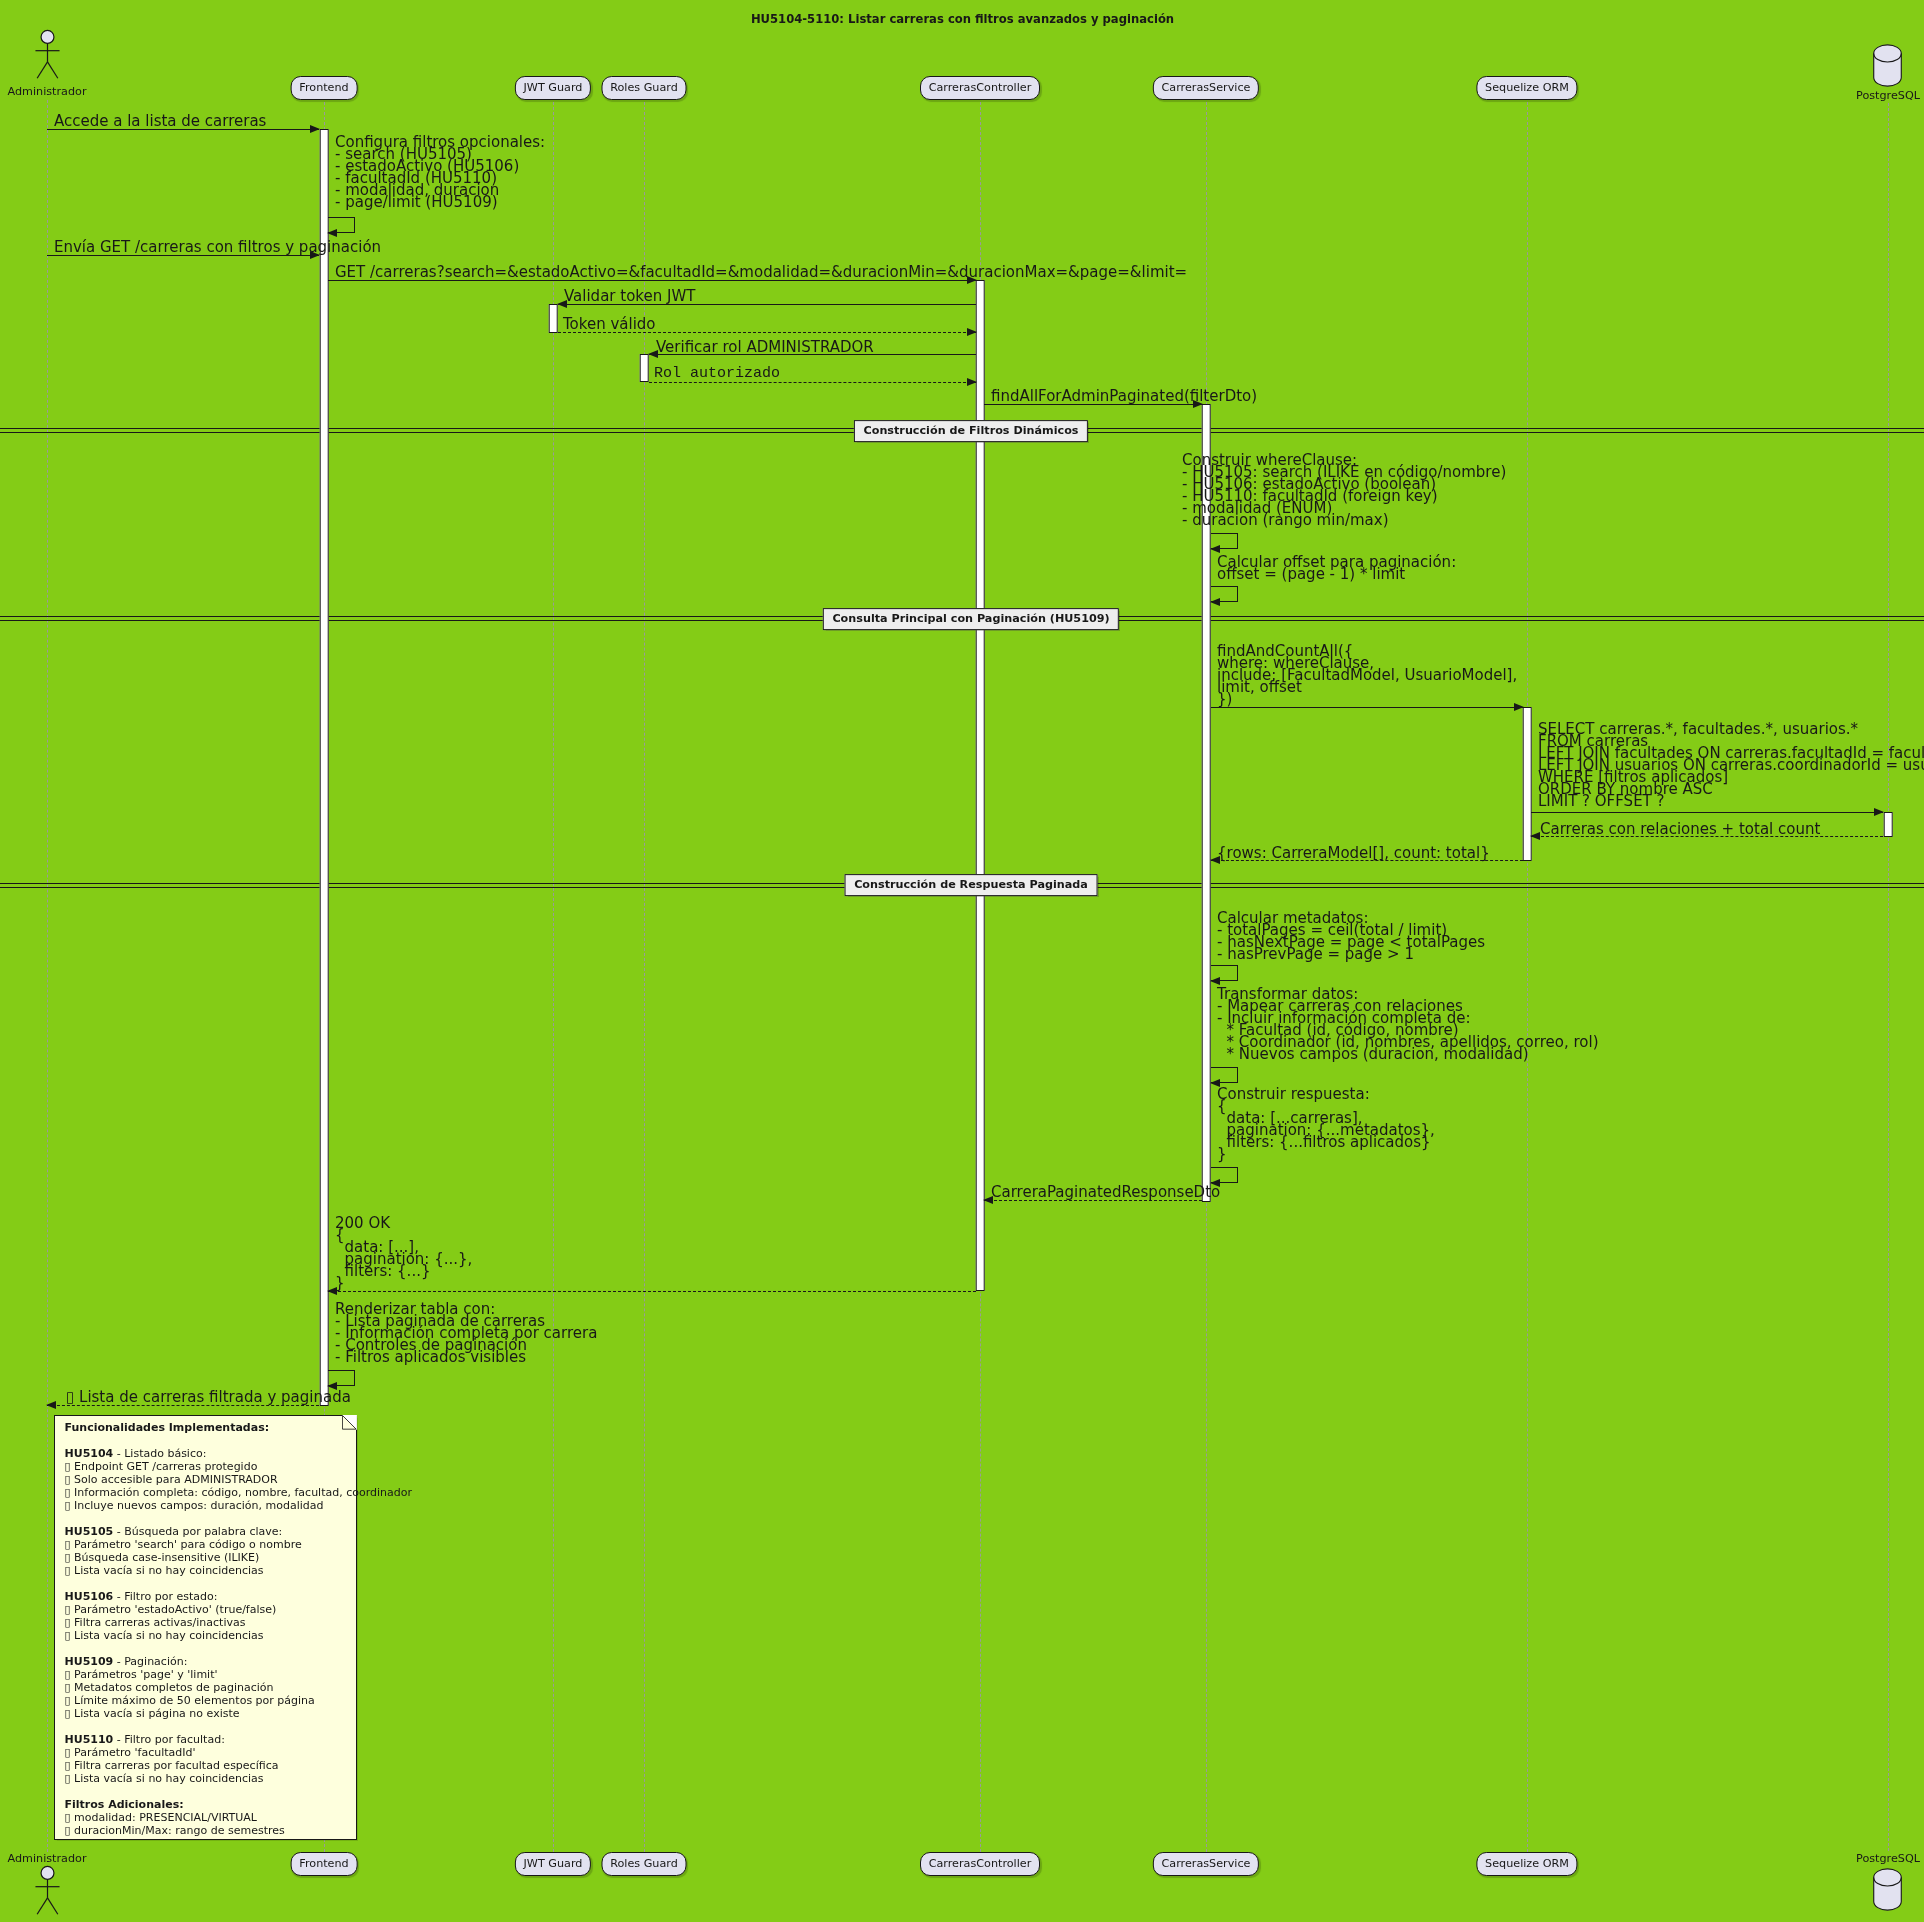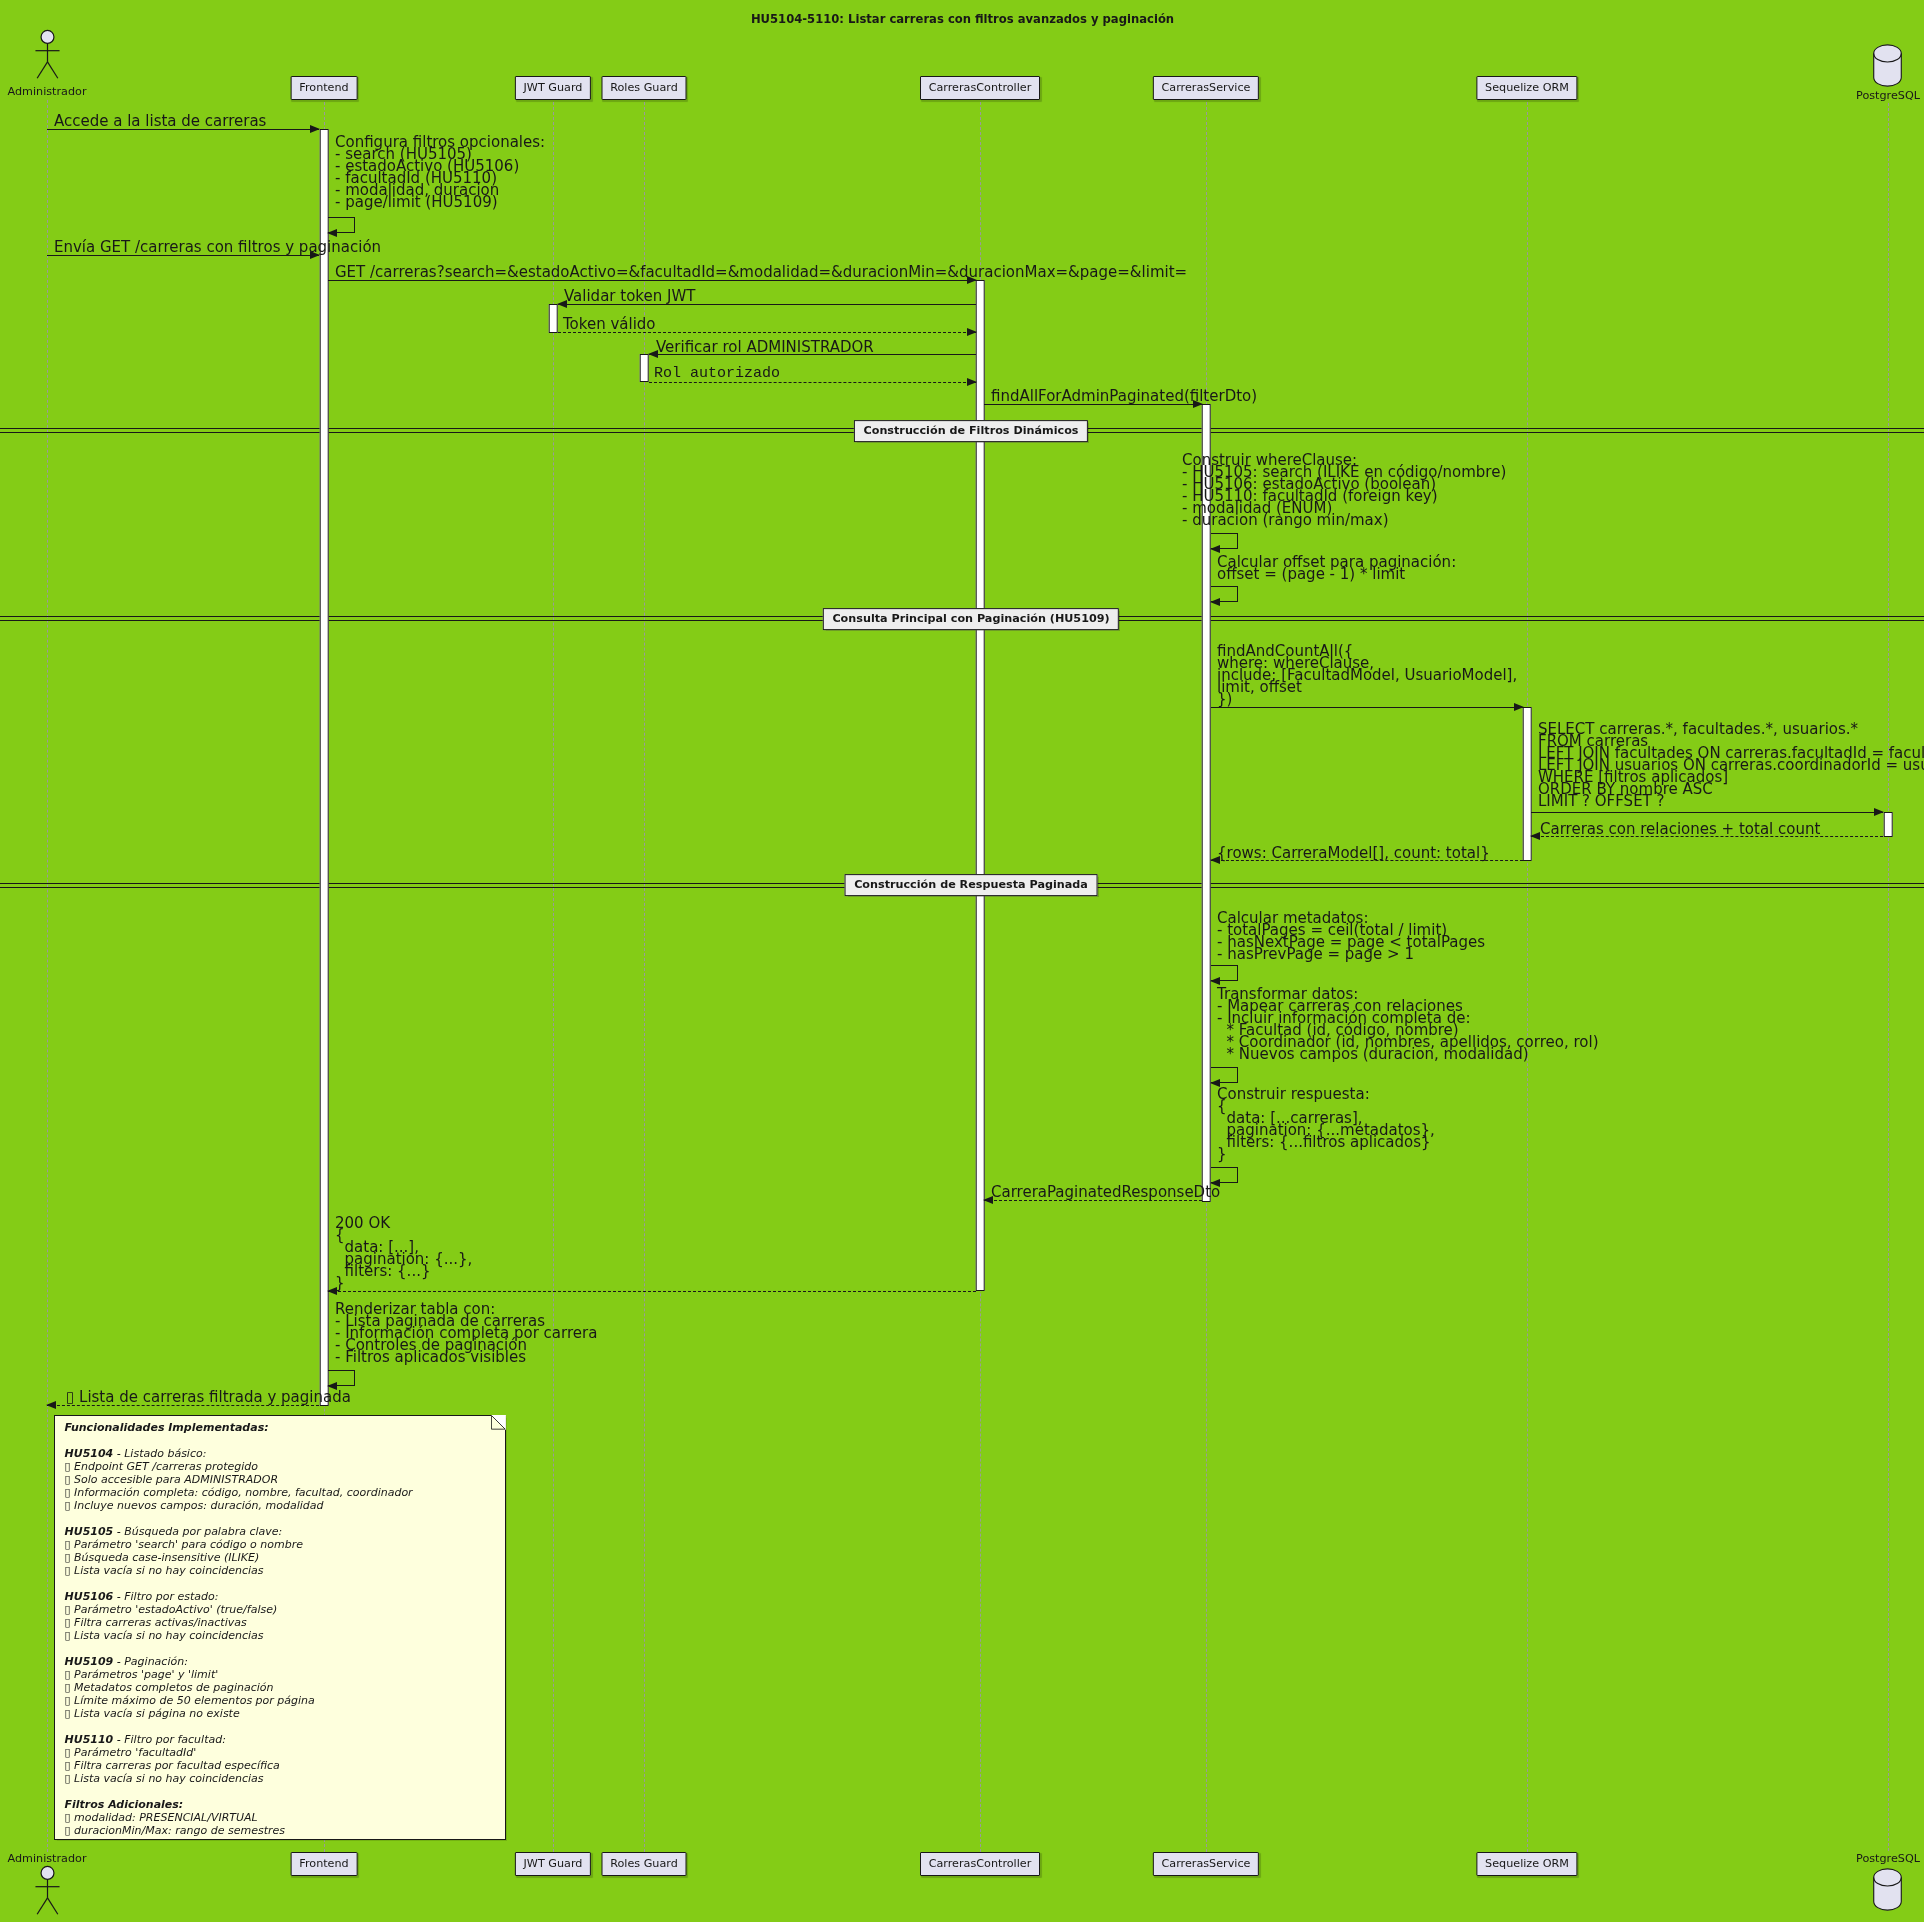--- a/index.html
+++ b/index.html
@@ -2,43 +2,43 @@
 <html style="font-size:13.8px"><head>
 <meta charset="utf-8">
 <style>
   html,body{margin:0;padding:0;background:#ffffff;}
   #canvas{position:relative;width:1925px;height:1922px;background:#84cc16;
           font-family:"DejaVu Sans",sans-serif;color:#181818;overflow:hidden;}
   .title{position:absolute;left:0;top:12px;width:1925px;text-align:center;
          font-weight:bold;font-size:11.6px;}
   .lifeline{position:absolute;width:0;border-left:0.9px dashed #9a9a9a;z-index:1;}
   .pbox{position:absolute;transform:translateX(-50%);background:#E2E2F0;
-        border:0.9px solid #181818;border-radius:1px;padding:4.3px 7.7px;font-size:11.2px;
+        border:0.9px solid #181818;border-radius:10px;padding:4.3px 7.7px;font-size:11.2px;
         white-space:nowrap;box-shadow:1.3px 1.3px 0.9px rgba(0,0,0,0.18);z-index:6;}
   .plabel{position:absolute;transform:translateX(-50%);font-size:11.2px;white-space:nowrap;z-index:6;}
   .picon{position:absolute;z-index:6;}
   .bar{position:absolute;width:8.6px;transform:translateX(-50%);background:#ffffff;
        border:1px solid #181818;box-sizing:border-box;z-index:3;}
   .arrow{position:absolute;height:0;border-top:1.1px solid #181818;z-index:4;}
   .arrow.ret{border-top:1.1px dashed #181818;}
   .ah{position:absolute;width:0;height:0;top:-4.9px;}
   .ah.r{right:-0.9px;border-left:10.3px solid #181818;border-top:4.3px solid transparent;border-bottom:4.3px solid transparent;}
   .ah.l{left:-0.9px;border-right:10.3px solid #181818;border-top:4.3px solid transparent;border-bottom:4.3px solid transparent;}
   .mlabel{position:absolute;font-size:15px;line-height:12px;white-space:pre;z-index:4;}
   .sloop{position:absolute;width:26px;height:13.8px;border:1.1px solid #181818;border-left:none;z-index:4;}
   .sloop .ah{left:-0.9px;top:auto;bottom:-4.9px;border-right:10.3px solid #181818;
              border-top:4.3px solid transparent;border-bottom:4.3px solid transparent;border-left:none;}
   .divline{position:absolute;left:0;width:1925px;height:3.4px;border-top:1.4px solid #181818;
            border-bottom:1.4px solid #181818;box-sizing:content-box;z-index:2;}
   .divbox{position:absolute;transform:translate(-50%,-50%);background:#EEEEEE;
           border:1.4px solid #181818;padding:3.4px 8.6px;font-weight:bold;font-size:11.2px;
           white-space:nowrap;box-shadow:1.3px 1.3px 0.9px rgba(0,0,0,0.18);z-index:5;}
-  .note{position:absolute;left:54px;top:1415px;width:452px;height:425px;box-sizing:border-box;
+  .note{position:absolute;left:54px;top:1415px;width:303px;height:425px;box-sizing:border-box;
         background:#FEFFDD;border:0.9px solid #181818;padding:5.2px 9.5px;font-size:11px;
-        line-height:13px;z-index:5;box-shadow:1.3px 1.3px 0.9px rgba(0,0,0,0.12);font-style:italic;}
+        line-height:13px;z-index:5;box-shadow:1.3px 1.3px 0.9px rgba(0,0,0,0.12);}
   .note .sect{margin-top:13px;}
   .note .hd b{font-weight:bold;}
   .note pre{margin:0;font-family:inherit;font-size:11px;line-height:13px;white-space:pre;}
   .note .ttl{font-weight:bold;}
   .fold{position:absolute;top:-0.9px;right:-0.9px;width:14.6px;height:14.6px;z-index:7;}
   svg{display:block;}
 </style>
 </head>
 <body>
 

